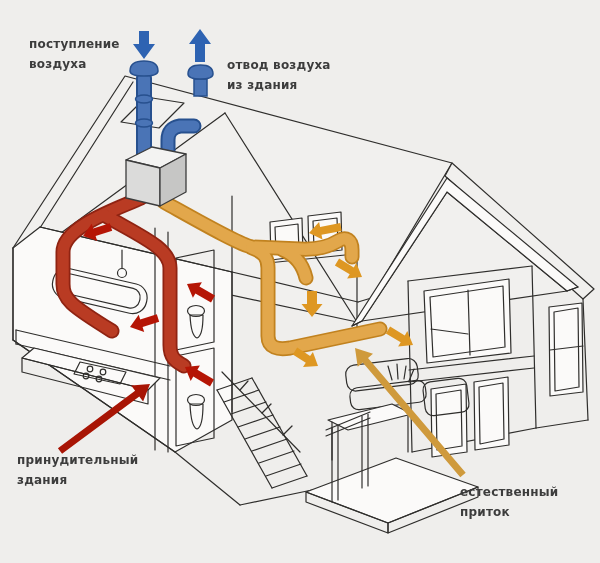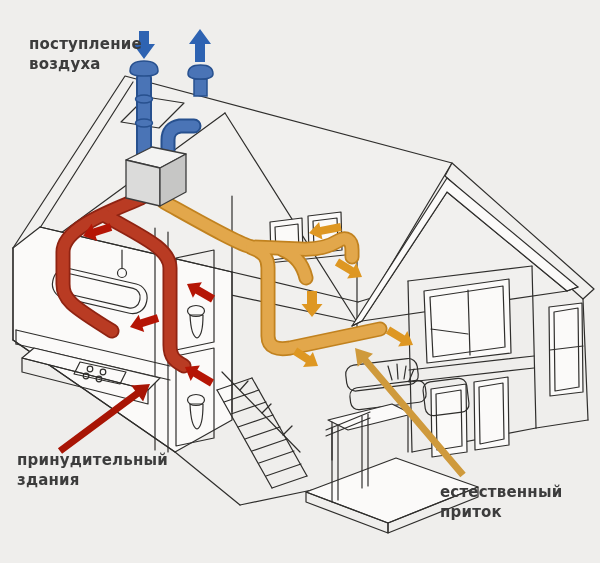--- a/index.html
+++ b/index.html
@@ -1,20 +1,20 @@
 <!DOCTYPE html>
 <html><head>
 <meta charset="utf-8">
 <style>
   html,body{margin:0;padding:0;}
   body{width:600px;height:563px;position:relative;overflow:hidden;
        background:#efeeec;font-family:"DejaVu Sans","Liberation Sans",sans-serif;}
   #stage{position:absolute;left:0;top:0;width:600px;height:563px;}
   svg{position:absolute;left:0;top:0;}
-  .lbl{position:absolute;color:#3c3c3c;font-weight:bold;font-size:15px;
+  .lbl{position:absolute;color:#3c3c3c;font-weight:bold;font-size:12px;
        line-height:20px;white-space:pre-line;letter-spacing:.2px;}
   .house{stroke:#2f2e2c;stroke-width:1.2;fill:none;stroke-linecap:round;stroke-linejoin:round;}
   .plane{fill:#f1f0ee;}
   .white{fill:#fbfaf9;}
 </style>
 </head>
 <body>
 
 <div id="stage">
 <svg width="600" height="563" viewBox="0 0 600 563">
@@ -234,17 +234,19 @@
         <polygon points="307.0,291.0 307.0,304.0 301.5,304.0 312.0,317.0 322.5,304.0 317.0,304.0 317.0,291.0" fill="#de9722"></polygon>
         <polygon points="292.8,354.4 305.8,362.8 303.0,367.0 318.0,366.0 312.9,351.9 310.1,356.1 297.2,347.6" fill="#de9722"></polygon>
         <polygon points="385.9,333.4 400.7,342.3 398.1,346.5 413.0,345.0 407.3,331.1 404.8,335.4 390.1,326.6" fill="#de9722"></polygon>
         <polygon points="62.1,453.8 139.3,396.4 143.1,401.6 150.0,384.0 131.2,385.5 135.1,390.7 57.9,448.2" fill="#a81505"></polygon>
         <polygon points="465.7,472.7 368.0,357.9 373.0,353.7 355.0,348.0 357.7,366.7 362.7,362.5 460.3,477.3" fill="#cf9a3c"></polygon>
       </g>
 </svg>
 
 <div class="lbl" style="left:29px;top:34px">поступление
 воздуха</div>
+<div class="lbl" style="left:227px;top:55px">отвод воздуха
+из здания</div>
 <div class="lbl" style="left:17px;top:450px">принудительный
 здания</div>
-<div class="lbl" style="left:440px;top:482px">естественный
+<div class="lbl" style="left:460px;top:482px">естественный
 приток</div>
 </div>
 
 </body></html>

